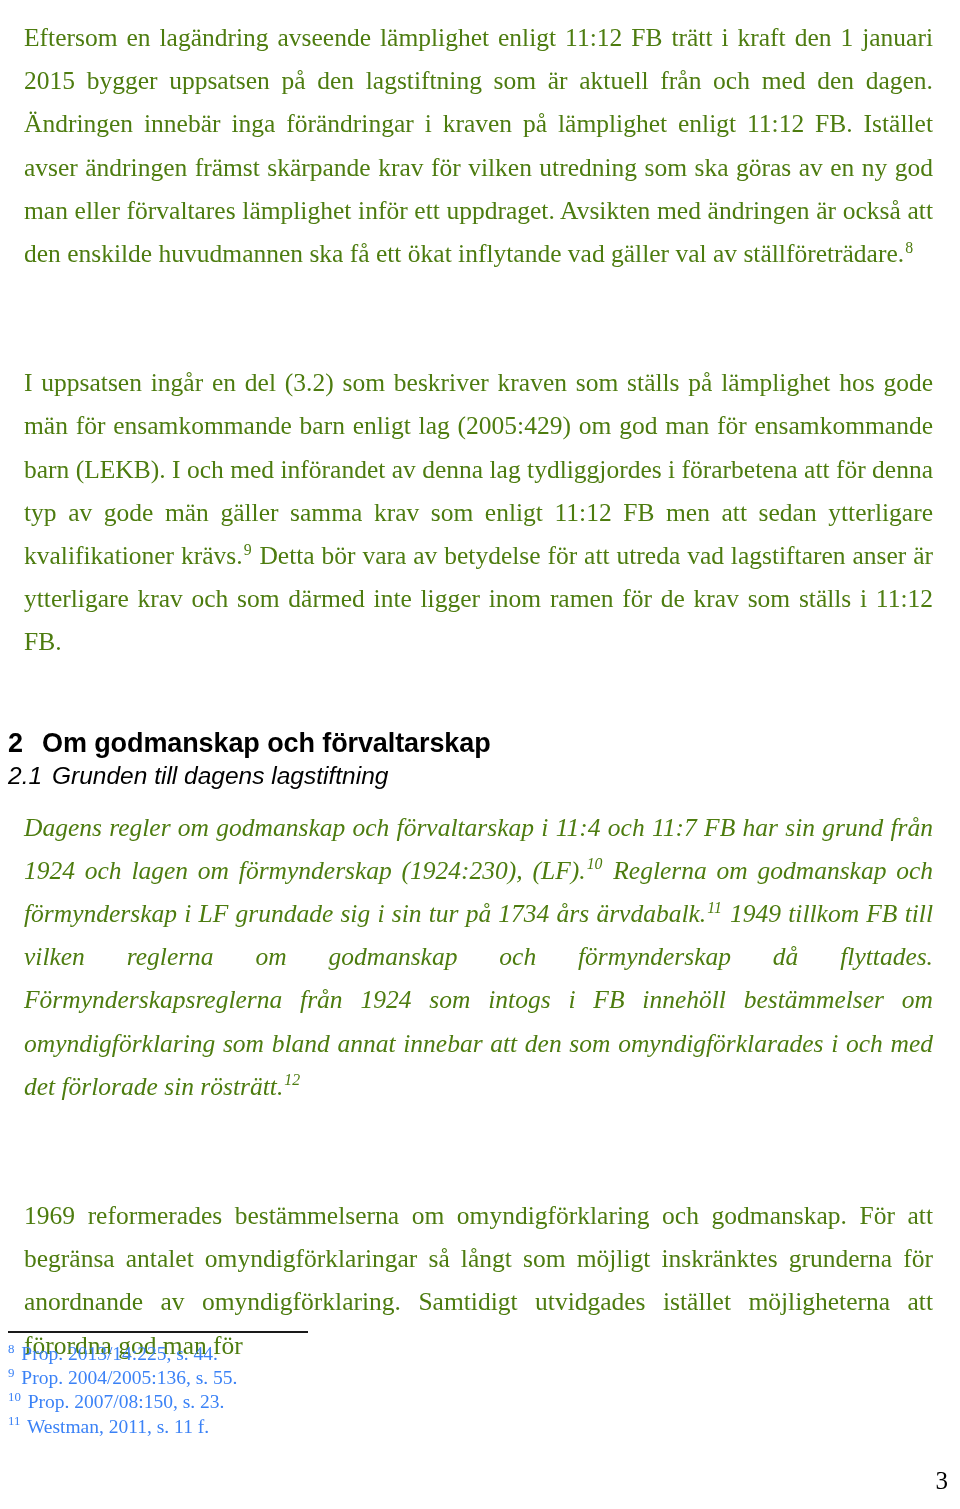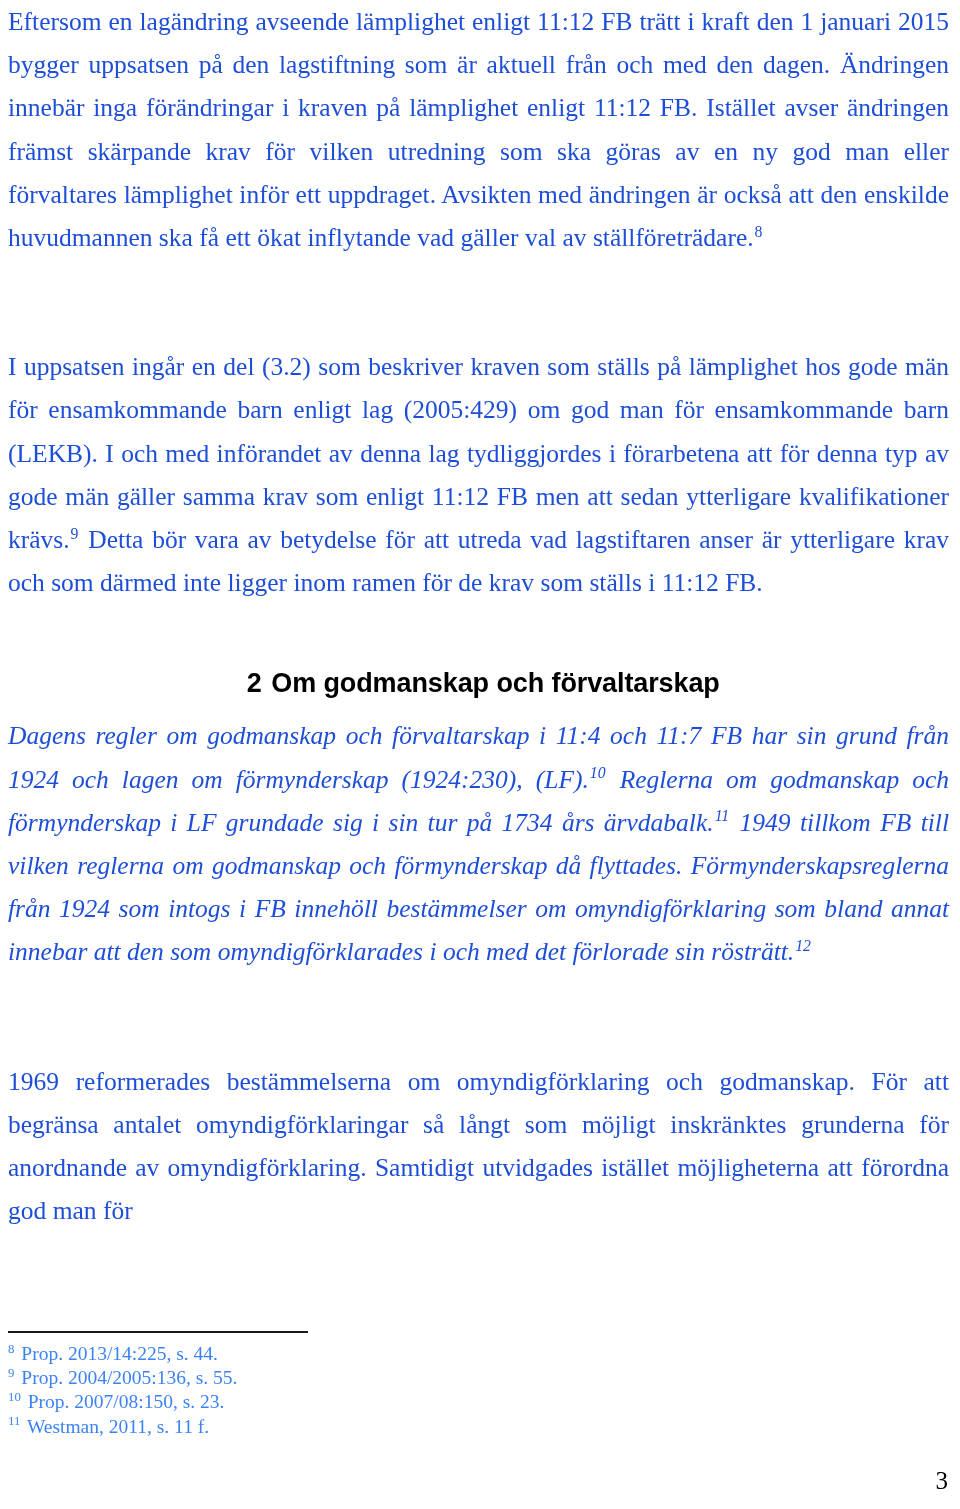--- a/index.html
+++ b/index.html
@@ -28,22 +28,22 @@
     width: 941px;
   }
 
   
   .para {
     font-family: "Liberation Serif", "DejaVu Serif", serif;
     font-size: 25.5px;
     line-height: 43.2px;
     text-align: justify;
     text-justify: inter-word;
-    margin: 0;
-    color: #1d4ed8;
+    margin: 16px;
+    color: #4d7c0f;
     hyphens: none;
   }
 
   .para + .para {
     margin-top: 43px;
   }
 
   .para.gap-lg {
     margin-top: 86px;
   }
@@ -56,21 +56,21 @@
     padding-right: 1px;
   }
 
   
   .h1 {
     font-family: "Liberation Sans", "DejaVu Sans", sans-serif;
     font-weight: bold;
     font-size: 27px;
     line-height: 34px;
     margin: 0;
-    text-align: center;
+    text-align: left;
     letter-spacing: -0.1px;
   }
 
   .h1 .num {
     display: inline-block;
     min-width: 34px;
   }
 
   .h2 {
     font-family: "Liberation Sans", "DejaVu Sans", sans-serif;
@@ -153,20 +153,23 @@
 
     <p class="para" id="para-0">Eftersom en lagändring avseende lämplighet enligt 11:12 FB trätt i kraft den 1 januari 2015 bygger uppsatsen på den lagstiftning som är aktuell från och med den dagen. Ändringen innebär inga förändringar i kraven på lämplighet enligt 11:12 FB. Istället avser ändringen främst skärpande krav för vilken utredning som ska göras av en ny god man eller förvaltares lämplighet inför ett uppdraget. Avsikten med ändringen är också att den enskilde huvudmannen ska få ett ökat inflytande vad gäller val av ställföreträdare.<sup class="fnref">8</sup></p>
 
     <p class="para gap-lg" id="para-1">I uppsatsen ingår en del (3.2) som beskriver kraven som ställs på lämplighet hos gode män för ensamkommande barn enligt lag (2005:429) om god man för ensamkommande barn (LEKB). I och med införandet av denna lag tydliggjordes i förarbetena att för denna typ av gode män gäller samma krav som enligt 11:12 FB men att sedan ytterligare kvalifikationer krävs.<sup class="fnref">9</sup> Detta bör vara av betydelse för att utreda vad lagstiftaren anser är ytterligare krav och som därmed inte ligger inom ramen för de krav som ställs i 11:12 FB.</p>
 
 
     <div class="heading-block">
       <h1 class="h1">
         <span class="num">2</span><span>Om godmanskap och förvaltarskap</span>
       </h1>
+      <h2 class="h2">
+        <span class="num">2.1</span><span>Grunden till dagens lagstiftning</span>
+      </h2>
     </div>
 
     <p class="para after-heading" id="para-h-0">Dagens regler om godmanskap och förvaltarskap i 11:4 och 11:7 FB har sin grund från 1924 och lagen om förmynderskap (1924:230), (LF).<sup class="fnref">10</sup> Reglerna om godmanskap och förmynderskap i LF grundade sig i sin tur på 1734 års ärvdabalk.<sup class="fnref">11</sup> 1949 tillkom FB till vilken reglerna om godmanskap och förmynderskap då flyttades. Förmynderskapsreglerna från 1924 som intogs i FB innehöll bestämmelser om omyndigförklaring som bland annat innebar att den som omyndigförklarades i och med det förlorade sin rösträtt.<sup class="fnref">12</sup></p>
 
     <p class="para gap-lg" id="para-h-1">1969 reformerades bestämmelserna om omyndigförklaring och godmanskap. För att begränsa antalet omyndigförklaringar så långt som möjligt inskränktes grunderna för anordnande av omyndigförklaring. Samtidigt utvidgades istället möjligheterna att förordna god man för</p>
 
   </div>
 
   <div class="footnotes">
     <hr class="fn-rule">

